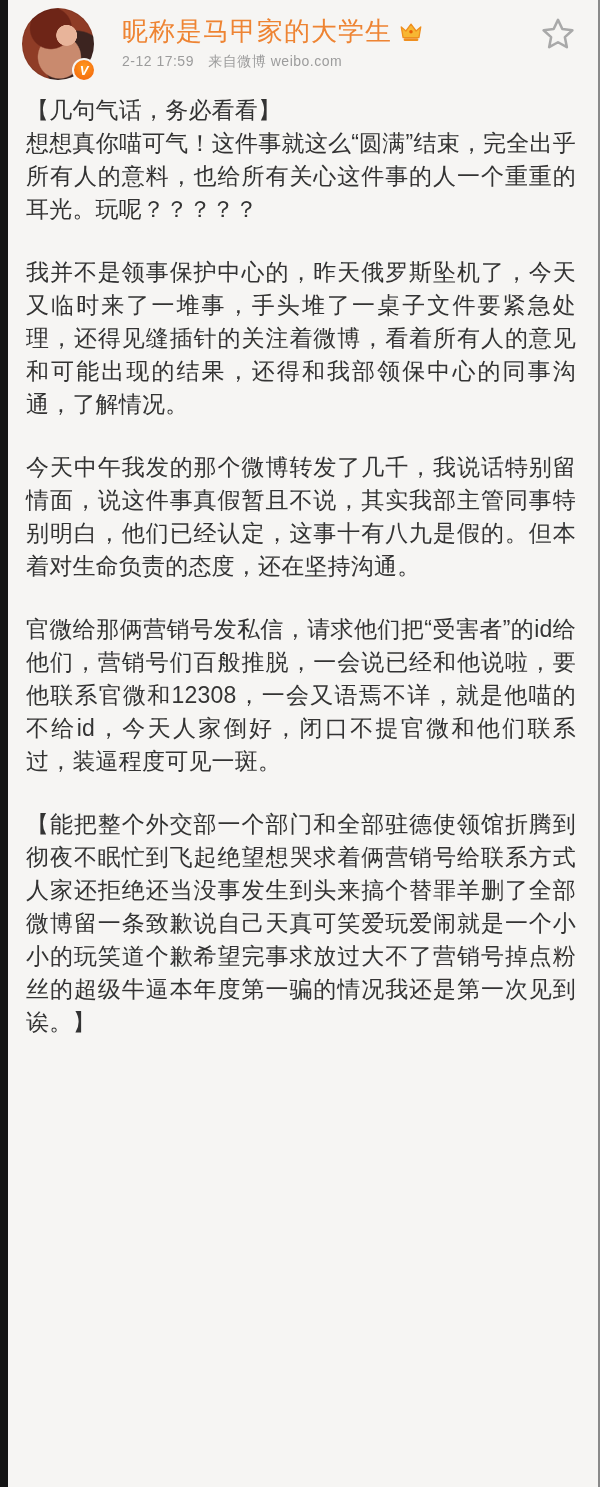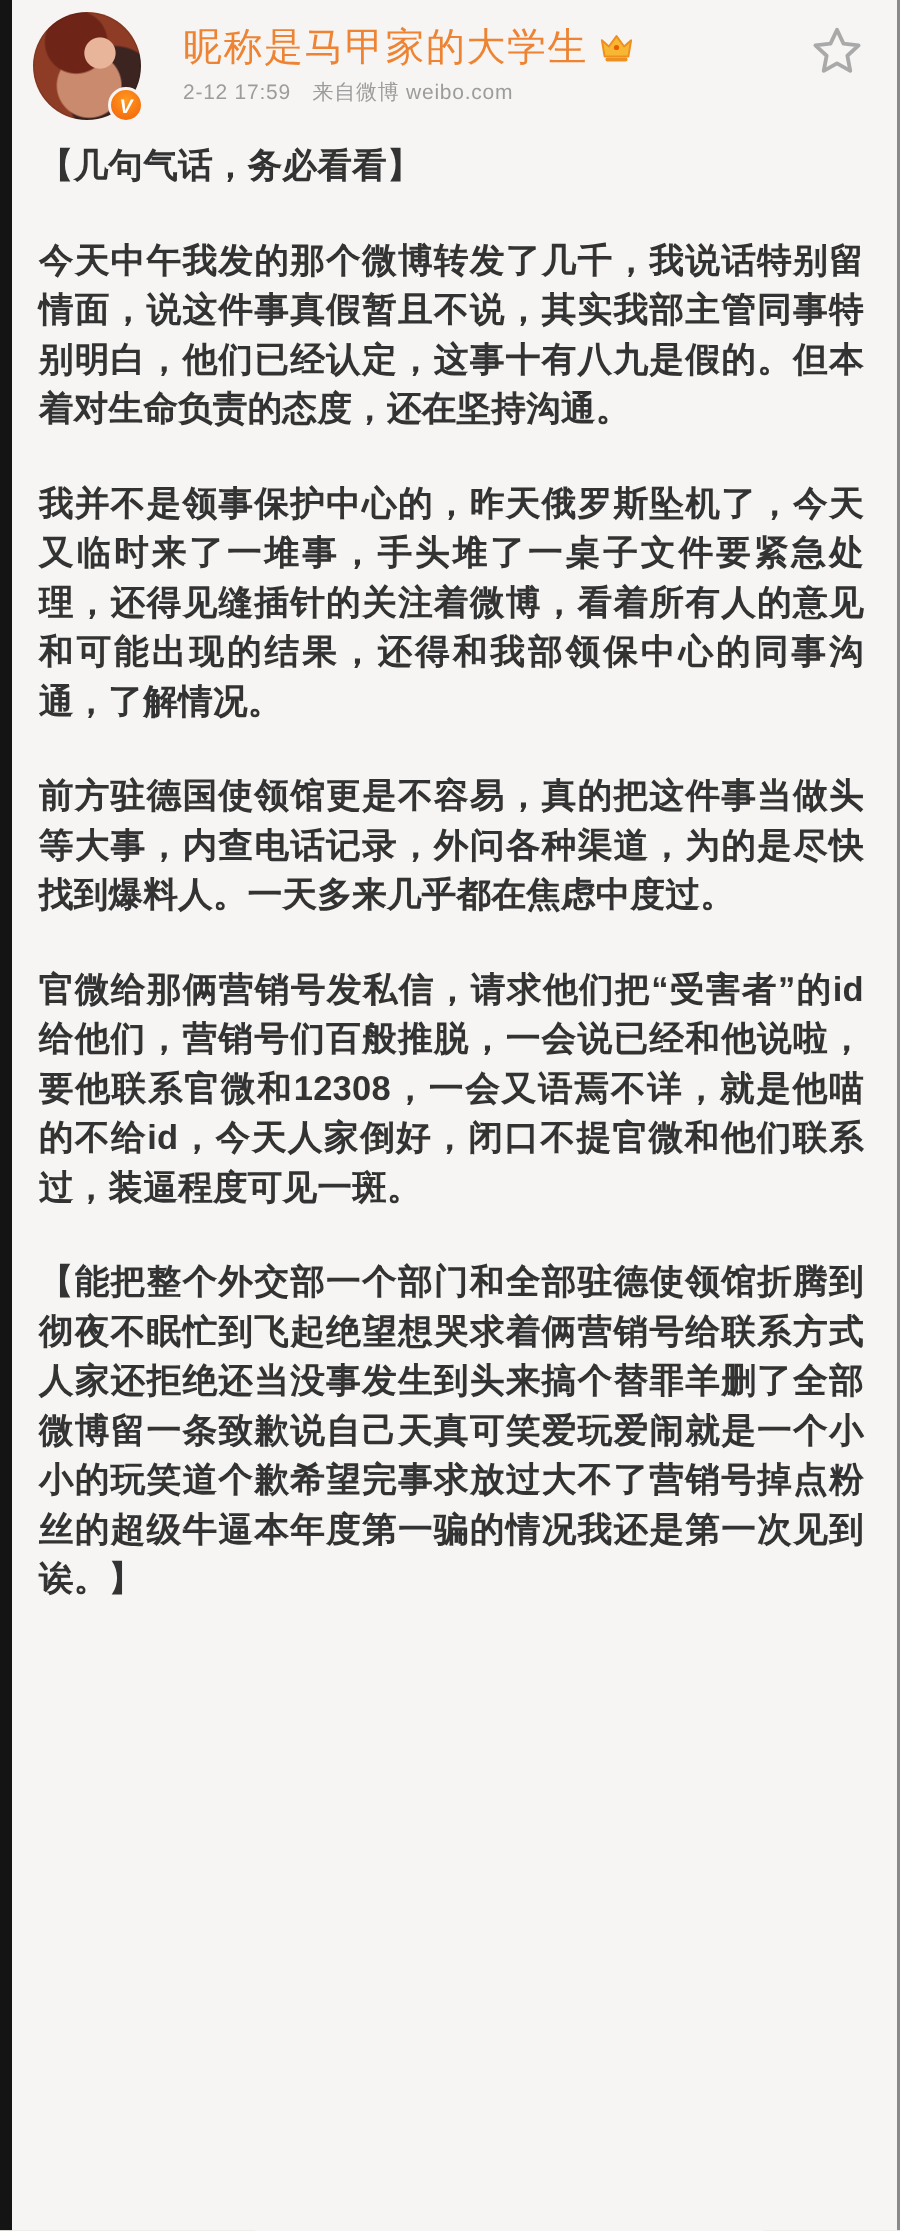--- a/index.html
+++ b/index.html
@@ -70,21 +70,21 @@
 
   
   .post-body {
     padding: 4px 24px 0 26px;
     color: #333333;
     font-size: 23px;
     line-height: 33px;
     text-align: justify;
     letter-spacing: 0.2px;
   }
-  .post-body p { margin: 0; font-weight: bold; }
+  .post-body p { margin: 0; }
   .post-body p.gap { margin-top: 30px; }
 </style>
 </head>
 <body>
 
 <div class="page">
 
   <div class="edge-left"></div>
   <div class="edge-right"></div>
 
@@ -114,20 +114,20 @@
     <span class="star-icon">
       <svg viewBox="0 0 24 24" width="36" height="36">
         <path d="M12 2.6 L14.9 8.7 L21.6 9.5 L16.6 14.1 L17.9 20.8 L12 17.5 L6.1 20.8 L7.4 14.1 L2.4 9.5 L9.1 8.7 Z" fill="none" stroke="#a9a9a9" stroke-width="1.7" stroke-linejoin="round"></path>
       </svg>
     </span>
 
   </header>
 
   <main class="post-body">
     <p>【几句气话，务必看看】</p>
+    <p>想想真你喵可气！这件事就这么“圆满”结束，完全出乎所有人的意料，也给所有关心这件事的人一个重重的耳光。玩呢？？？？？</p>
+    <p class="gap">我并不是领事保护中心的，昨天俄罗斯坠机了，今天又临时来了一堆事，手头堆了一桌子文件要紧急处理，还得见缝插针的关注着微博，看着所有人的意见和可能出现的结果，还得和我部领保中心的同事沟通，了解情况。</p>
     <p class="gap">今天中午我发的那个微博转发了几千，我说话特别留情面，说这件事真假暂且不说，其实我部主管同事特别明白，他们已经认定，这事十有八九是假的。但本着对生命负责的态度，还在坚持沟通。</p>
-    <p class="gap">我并不是领事保护中心的，昨天俄罗斯坠机了，今天又临时来了一堆事，手头堆了一桌子文件要紧急处理，还得见缝插针的关注着微博，看着所有人的意见和可能出现的结果，还得和我部领保中心的同事沟通，了解情况。</p>
-    <p class="gap">前方驻德国使领馆更是不容易，真的把这件事当做头等大事，内查电话记录，外问各种渠道，为的是尽快找到爆料人。一天多来几乎都在焦虑中度过。</p>
     <p class="gap">官微给那俩营销号发私信，请求他们把“受害者”的id给他们，营销号们百般推脱，一会说已经和他说啦，要他联系官微和12308，一会又语焉不详，就是他喵的不给id，今天人家倒好，闭口不提官微和他们联系过，装逼程度可见一斑。</p>
     <p class="gap">【能把整个外交部一个部门和全部驻德使领馆折腾到彻夜不眠忙到飞起绝望想哭求着俩营销号给联系方式人家还拒绝还当没事发生到头来搞个替罪羊删了全部微博留一条致歉说自己天真可笑爱玩爱闹就是一个小小的玩笑道个歉希望完事求放过大不了营销号掉点粉丝的超级牛逼本年度第一骗的情况我还是第一次见到诶。】</p>
   </main>
 
 </div>
 
 </body></html>

